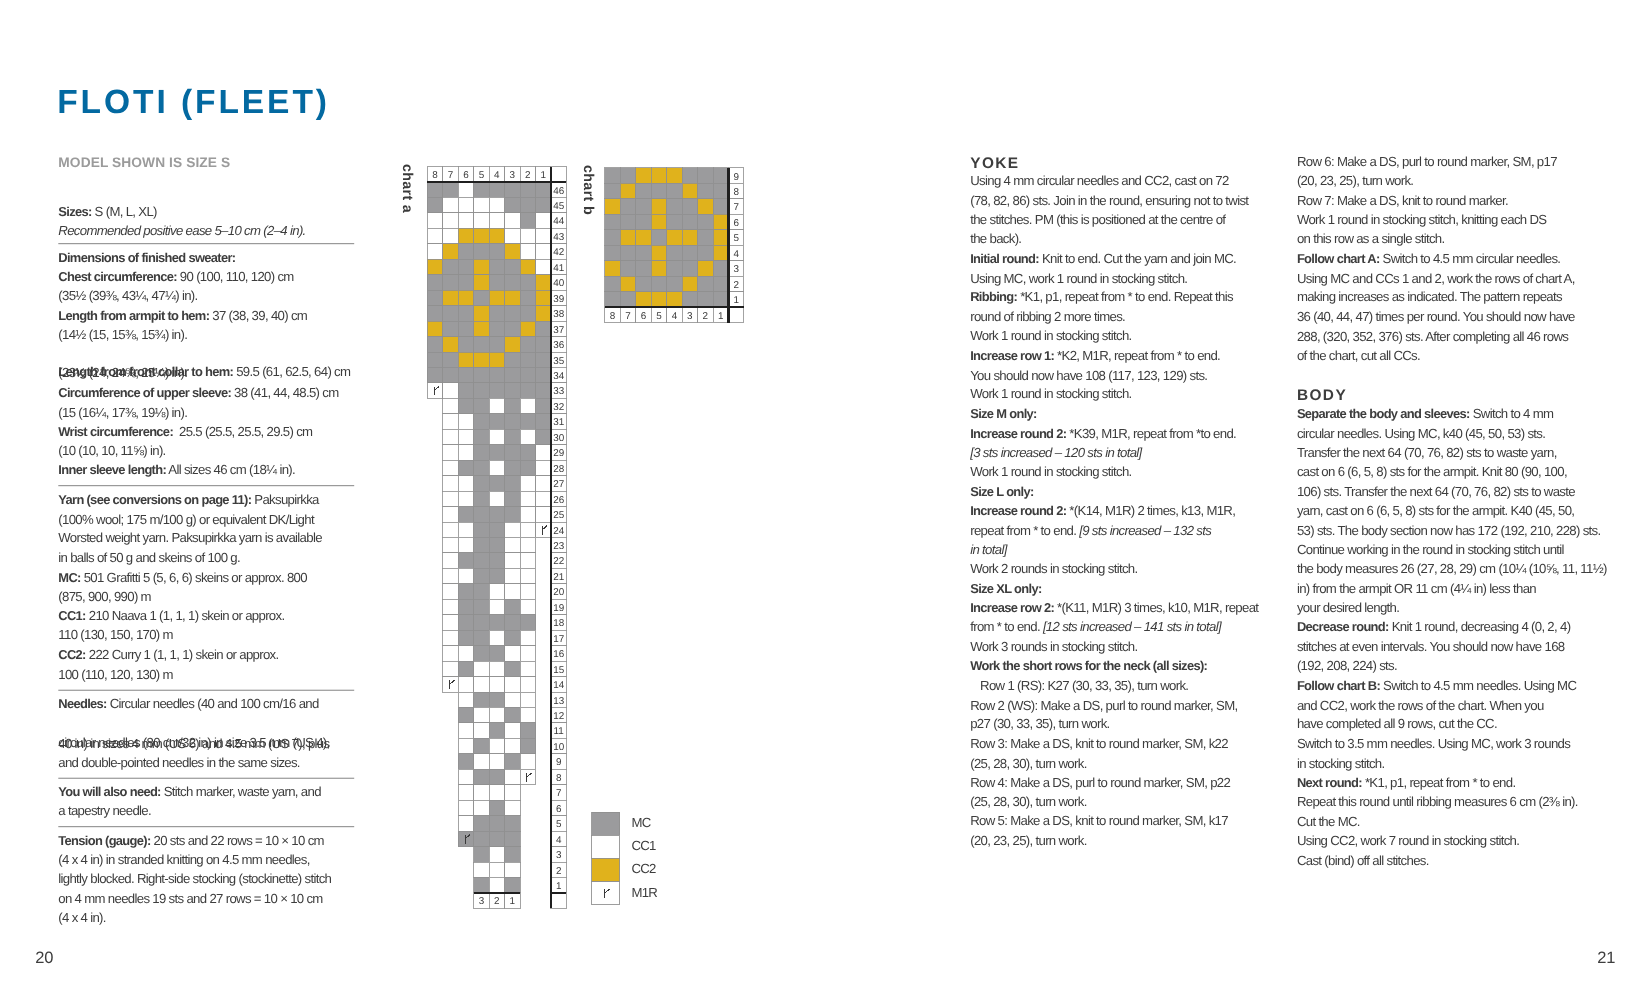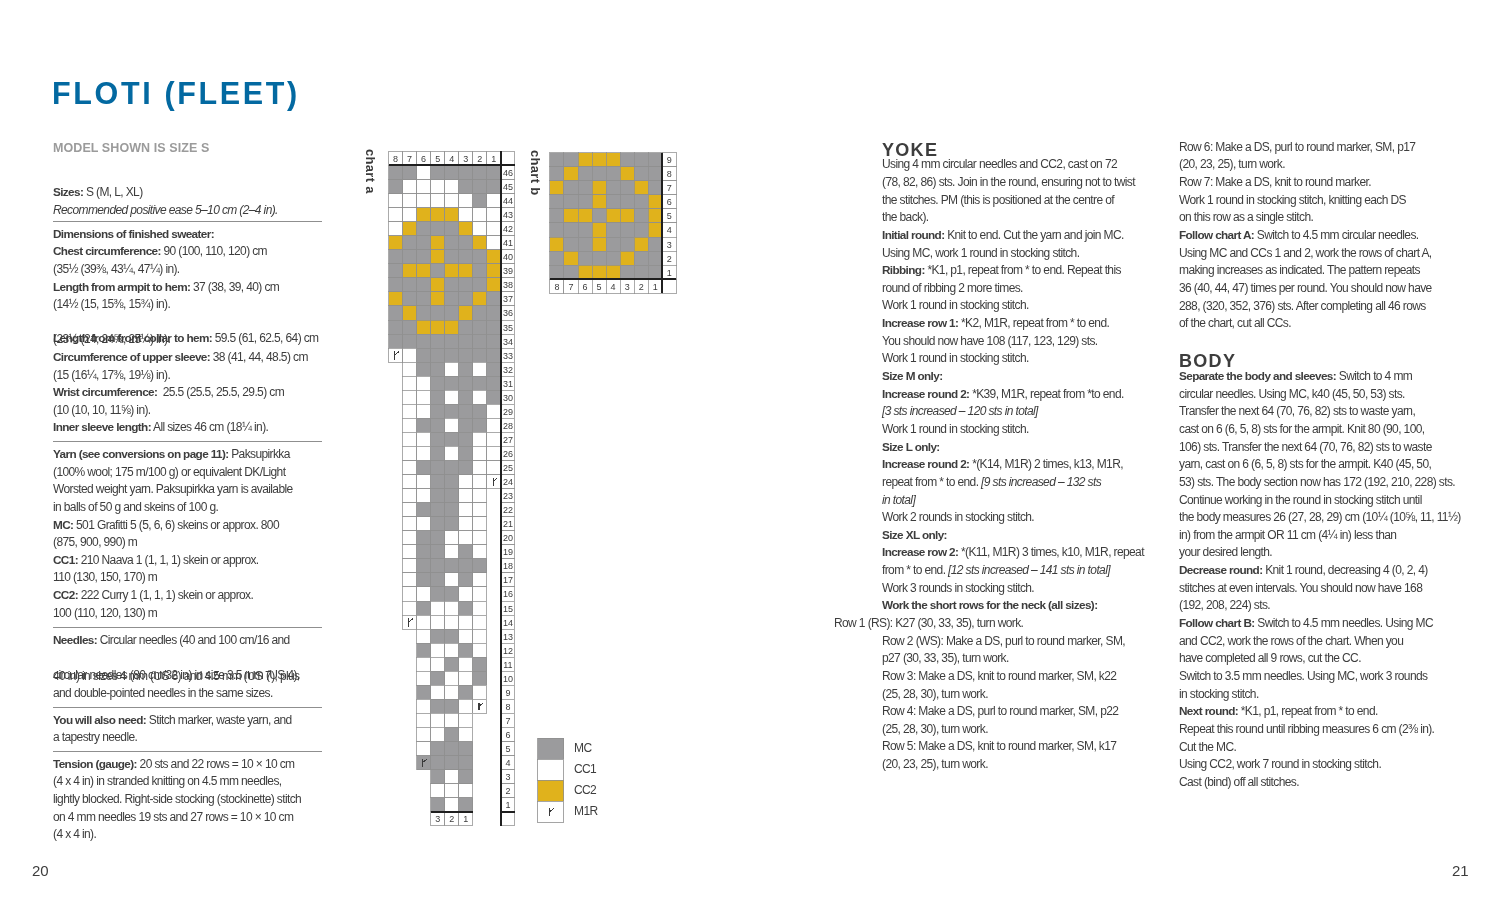--- a/index.html
+++ b/index.html
@@ -1,20 +1,20 @@
 <!DOCTYPE html>
 <html><head><meta charset="utf-8">
 <style>
 html,body{margin:0;padding:0;background:#fff;}
 body{width:1500px;height:911px;position:relative;overflow:hidden;
  font-family:"Liberation Sans",sans-serif;color:#3d3d3d;}
 .t{position:absolute;font-size:12px;line-height:1;letter-spacing:-0.62px;white-space:pre;}
 .t b{font-weight:700;font-size:11.75px;}
 .t i{font-style:italic;}
-.sp{font-size:18px;letter-spacing:1.3px;text-align:right;}
+.sp{font-size:14px;letter-spacing:1.3px;text-align:right;}
 .rule{position:absolute;height:1px;background:#8f8f8f;}
 .title{position:absolute;left:52px;top:76px;font-size:30.5px;font-weight:700;
  letter-spacing:2.65px;color:#0369a1;white-space:pre;}
 .sub{position:absolute;left:53px;top:141px;font-size:12.5px;font-weight:700;
  letter-spacing:0.08px;color:#9b9b9b;white-space:pre;}
 .chlab{position:absolute;font-size:13px;font-weight:700;color:#3a3a3a;
  transform:rotate(90deg);transform-origin:0 0;letter-spacing:0.3px;white-space:pre;}
 </style></head>
 <body>
 
@@ -637,21 +637,21 @@
 <div class="t" style="left:882px;top:440.5px;"><b>Size L only:</b></div>
 <div class="t" style="left:882px;top:458.2px;"><b>Increase round 2:</b> *(K14, M1R) 2 times, k13, M1R,</div>
 <div class="t" style="left:882px;top:475.8px;">repeat from * to end. <i>[9 sts increased – 132 sts</i></div>
 <div class="t" style="left:882px;top:493.5px;"><i>in total]</i></div>
 <div class="t" style="left:882px;top:511.1px;">Work 2 rounds in stocking stitch.</div>
 <div class="t" style="left:882px;top:528.7px;"><b>Size XL only:</b></div>
 <div class="t" style="left:882px;top:546.4px;"><b>Increase row 2:</b> *(K11, M1R) 3 times, k10, M1R, repeat</div>
 <div class="t" style="left:882px;top:564.0px;">from * to end. <i>[12 sts increased – 141 sts in total]</i></div>
 <div class="t" style="left:882px;top:581.7px;">Work 3 rounds in stocking stitch.</div>
 <div class="t" style="left:882px;top:599.3px;"><b>Work the short rows for the neck (all sizes):</b></div>
-<div class="t" style="left:834px;top:616.9px;">Row 1 (RS): K27 (30, 33, 35), turn work.</div>
+<div class="t" style="left:891px;top:616.9px;">Row 1 (RS): K27 (30, 33, 35), turn work.</div>
 <div class="t" style="left:882px;top:634.6px;">Row 2 (WS): Make a DS, purl to round marker, SM,</div>
 <div class="t" style="left:882px;top:652.2px;">p27 (30, 33, 35), turn work.</div>
 <div class="t" style="left:882px;top:669.9px;">Row 3: Make a DS, knit to round marker, SM, k22</div>
 <div class="t" style="left:882px;top:687.5px;">(25, 28, 30), turn work.</div>
 <div class="t" style="left:882px;top:705.1px;">Row 4: Make a DS, purl to round marker, SM, p22</div>
 <div class="t" style="left:882px;top:722.8px;">(25, 28, 30), turn work.</div>
 <div class="t" style="left:882px;top:740.4px;">Row 5: Make a DS, knit to round marker, SM, k17</div>
 <div class="t" style="left:882px;top:758.1px;">(20, 23, 25), turn work.</div>
 
 <div class="t" style="left:1179px;top:140.7px;">Row 6: Make a DS, purl to round marker, SM, p17</div>

